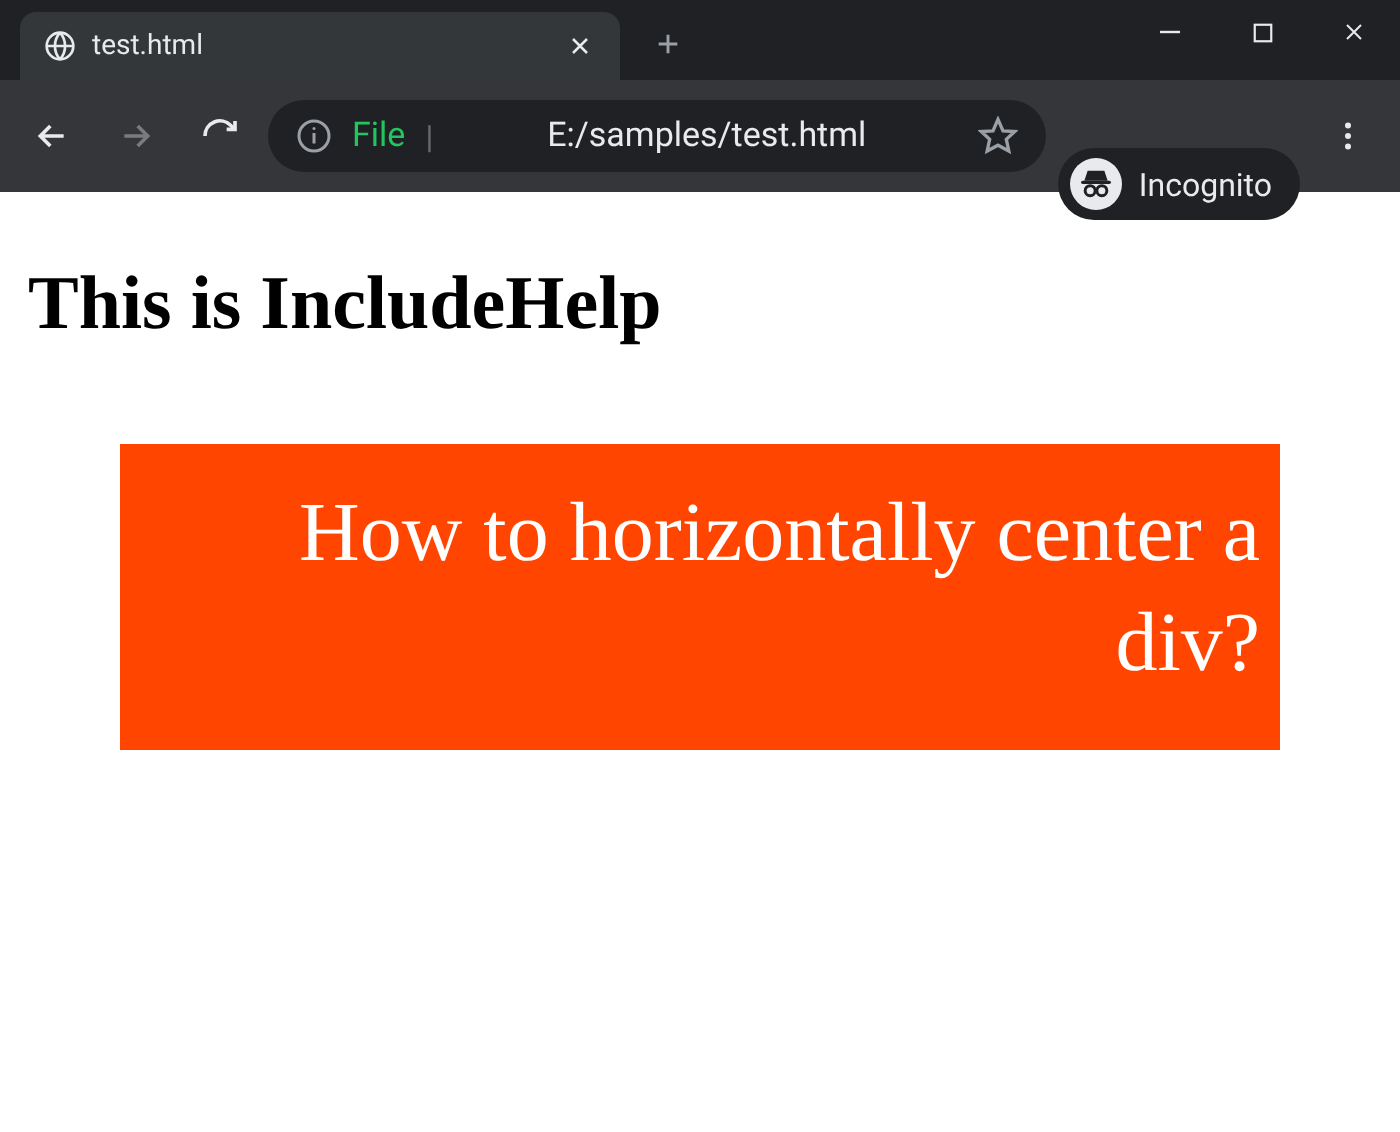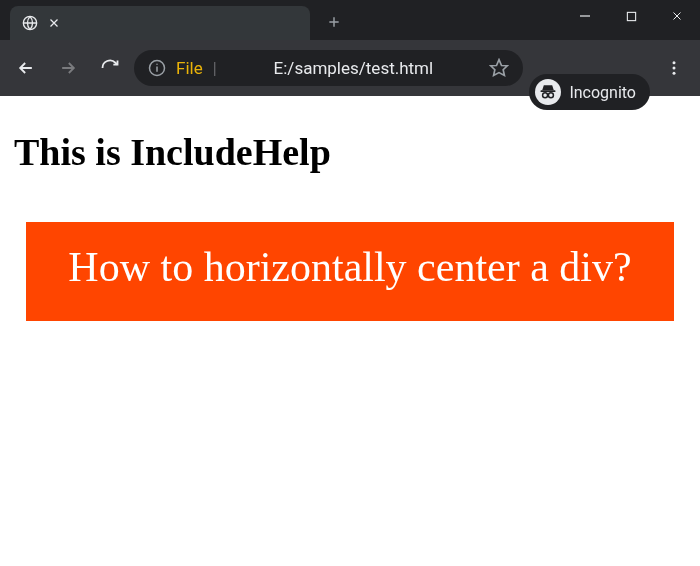--- a/index.html
+++ b/index.html
@@ -15,46 +15,47 @@
     .titlebar-spacer { flex: 1; }
     .win-controls { display: flex; }
     .win-btn { width: 46px; height: 32px; display: flex; align-items: center; justify-content: center; color: #e8eaed; cursor: pointer; }
 
     
     .toolbar { height: 56px; background: #35363a; display: flex; align-items: center; padding: 0 8px; gap: 6px; }
     .nav-btn { width: 36px; height: 36px; display: flex; align-items: center; justify-content: center; color: #e8eaed; cursor: pointer; border-radius: 50%; }
     .nav-btn.disabled { color: #888; cursor: default; }
     .addressbar { flex: 1; height: 36px; background: #202124; border-radius: 18px; display: flex; align-items: center; padding: 0 14px; color: #e8eaed; font-size: 16px; gap: 10px; }
     .addressbar .info-icon { color: #9aa0a6; display: flex; align-items: center; }
-    .addressbar .scheme { color: #eab308; font-size: 17px; }
+    .addressbar .scheme { color: #22c55e; font-size: 17px; }
     .addressbar .sep { color: #696a6d; }
     .addressbar .path { color: #e8eaed; font-size: 17px; flex: 1; padding-left: 47px; }
     .addressbar .star { color: #9aa0a6; cursor: pointer; }
     .incognito-chip { display: flex; align-items: center; background: #202124; color: #e8eaed; height: 36px; border-radius: 18px; padding: 0 14px 0 6px; gap: 8px; font-size: 16px; margin-top: 48px; }
     .incognito-chip .hat { width: 26px; height: 26px; border-radius: 50%; background: #e8eaed; display: flex; align-items: center; justify-content: center; }
     .menu-btn { width: 36px; height: 36px; display: flex; align-items: center; justify-content: center; color: #e8eaed; cursor: pointer; }
 
     
     .content { padding: 32px 14px; }
     .heading { font-family: "Times New Roman", Times, serif; font-weight: bold; font-size: 38px; color: #000; margin-bottom: 48px; margin-top: 2px; }
-    .center-box { background: #ff4500; color: #fff; width: 648px; margin: 0 auto; padding: 18px 10px 26px; text-align: center; font-family: "Times New Roman", Times, serif; font-size: 42px; line-height: 1.3; }
+    .center-box { background: #ff4500; color: #fff; width: 580px; margin: 0 auto; padding: 18px 10px 26px; text-align: right; font-family: "Times New Roman", Times, serif; font-size: 42px; line-height: 1.3; }
 
     svg { display: block; }
   </style>
 </head>
 <body>
 
 <div class="titlebar">
   <div class="tab">
     <span class="favicon">
       <svg width="16" height="16" viewBox="0 0 24 24" fill="none" stroke="#e8eaed" stroke-width="2">
           <circle cx="12" cy="12" r="10"></circle>
           <path d="M2 12h20M12 2a15 15 0 010 20M12 2a15 15 0 000 20"></path>
         </svg>
     </span>
+    <span class="title">test.html</span>
     <span class="close">
       <svg width="12" height="12" viewBox="0 0 24 24" stroke="#e8eaed" stroke-width="2.5">
           <path d="M5 5l14 14M19 5L5 19"></path>
         </svg>
     </span>
   </div>
   <div class="newtab">
     <svg width="14" height="14" viewBox="0 0 24 24" stroke="#9aa0a6" stroke-width="2.5">
         <path d="M12 4v16M4 12h16"></path>
       </svg>

